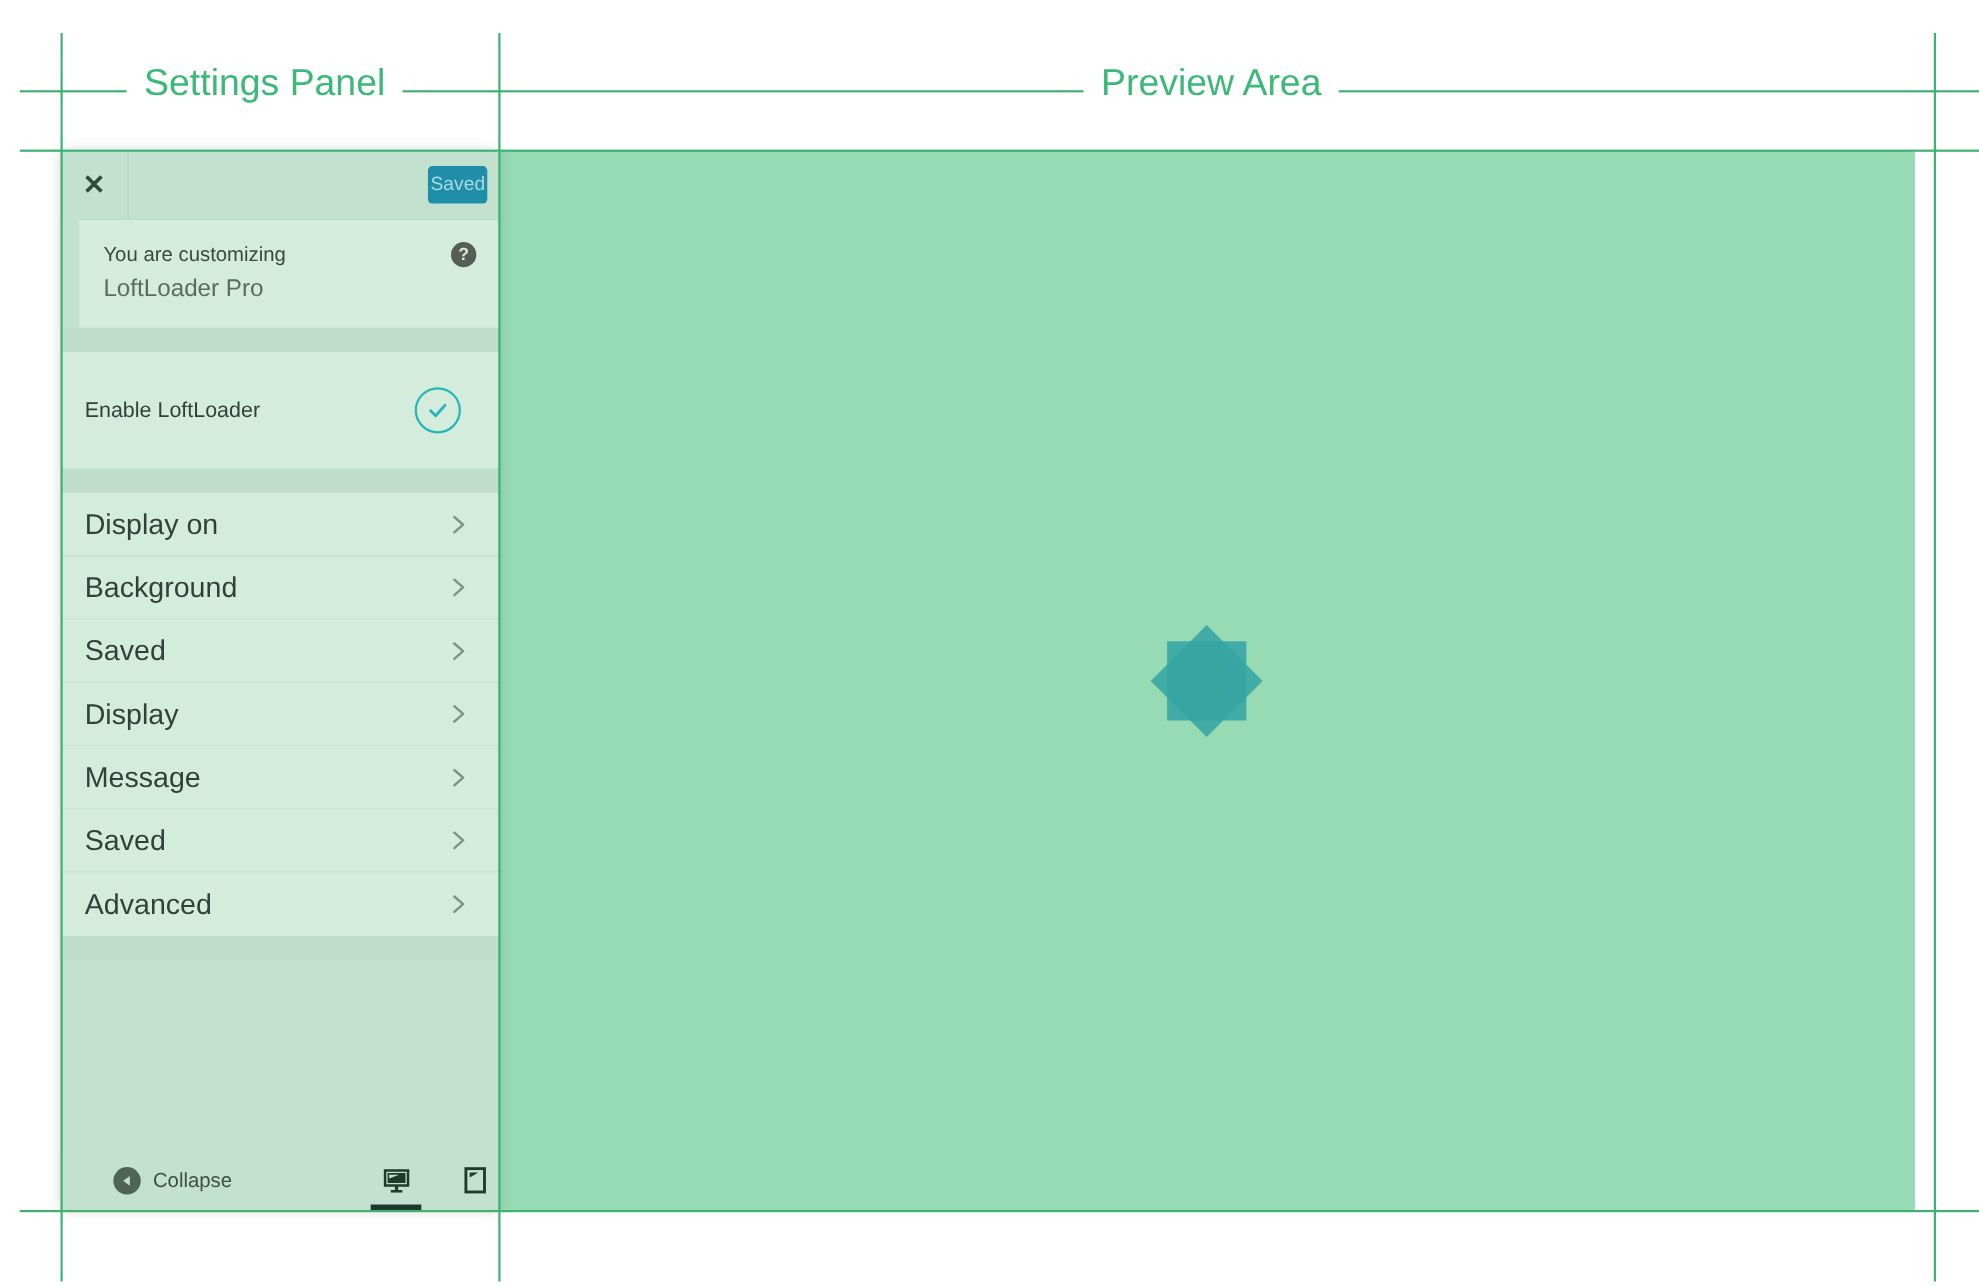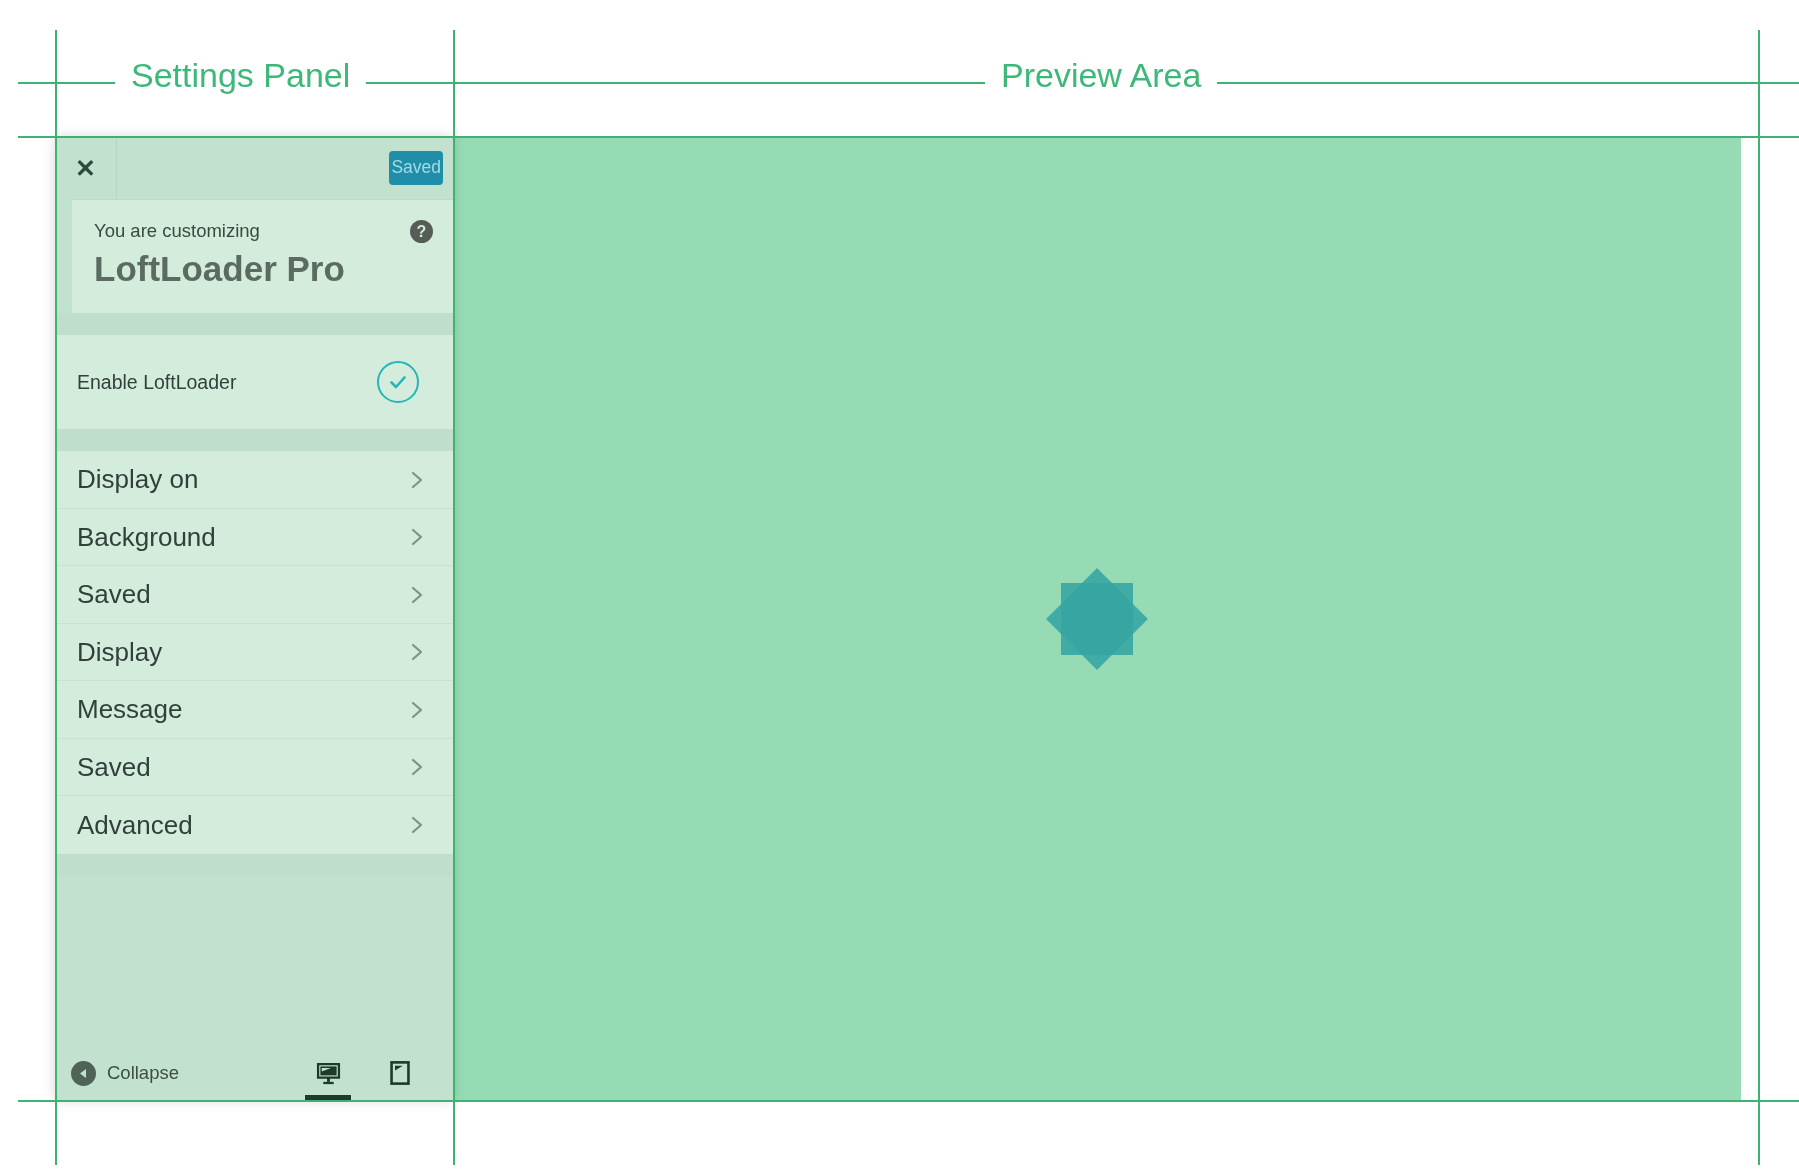--- a/index.html
+++ b/index.html
@@ -101,23 +101,23 @@
     border-top: 1px solid #b8dcc7;
     margin-left: 17px;
   }
   .cust-header-sub {
     font-size: 18.5px;
     color: #3a4a40;
     line-height: 1.2;
     margin-bottom: 7px;
   }
   .cust-header-title {
-    font-size: 35px;
+    font-size: 22px;
     color: #5b6b61;
-    font-weight: 700;
+    font-weight: 400;
     line-height: 1.15;
   }
   .help-icon {
     position: absolute;
     right: 20px;
     top: 20px;
     width: 23px;
     height: 23px;
     border-radius: 50%;
     background: #555d56;
@@ -132,21 +132,21 @@
   }
 
   .band {
     background: #bfdecb;
     height: 22px;
   }
 
   
   .enable-row {
     background: #d4ecdc;
-    height: 94px;
+    height: 106px;
     display: flex;
     align-items: center;
     justify-content: space-between;
     padding: 0 34px 0 22px;
   }
   .enable-label {
     font-size: 19.5px;
     color: #31403a;
   }
   .toggle-check {
@@ -196,20 +196,21 @@
 
   
   .cust-footer {
     height: 54px;
     min-height: 54px;
     background: #c2e2cf;
     display: flex;
     align-items: center;
     padding-left: 16px;
     position: relative;
+    margin-left: 32px;
   }
   .collapse-btn {
     display: flex;
     align-items: center;
     gap: 11px;
     cursor: pointer;
   }
   .collapse-arrow {
     width: 25px;
     height: 25px;

